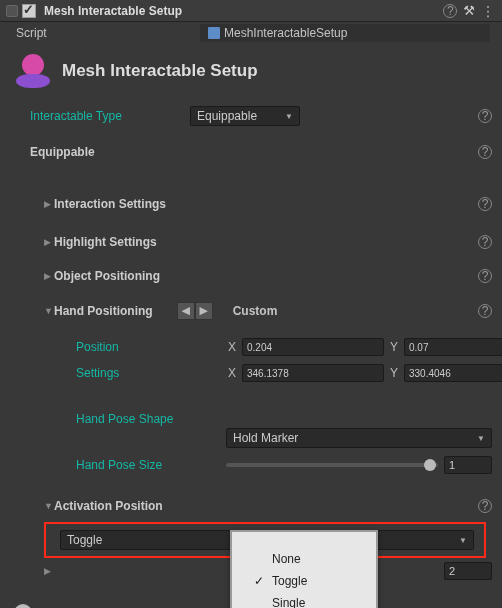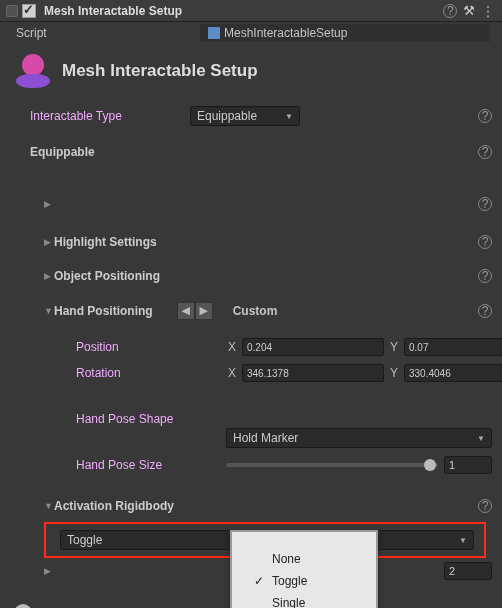--- a/index.html
+++ b/index.html
@@ -10,21 +10,21 @@
   .header-title { color: #ddd; font-weight: bold; margin-left: 4px; }
   .header-right { margin-left: auto; display: flex; align-items: center; gap: 6px; color: #bbb; }
   .script-row { display: flex; align-items: center; background: #383838; padding: 4px 12px 4px 16px; height: 22px; }
   .script-field { margin-left: auto; display: flex; align-items: center; gap: 4px; background: #303030; padding: 2px 8px; border-radius: 2px; width: 290px; }
   .component-header { display: flex; align-items: center; padding: 10px 10px 14px 14px; gap: 10px; }
   .component-icon { width: 38px; height: 34px; position: relative; }
   .component-icon .base { position: absolute; width: 34px; height: 14px; background: #8b4fcf; border-radius: 50% / 60%; bottom: 0; left: 2px; }
   .component-icon .ball { position: absolute; width: 22px; height: 22px; background: #d84aa8; border-radius: 50%; top: 0; left: 8px; }
   .component-title { color: #ddd; font-size: 17px; font-weight: bold; }
   .row { display: flex; align-items: center; padding: 4px 10px; min-height: 24px; }
-  .row-label { flex: 0 0 160px; color: #f0abfc; }
+  .row-label { flex: 0 0 160px; color: #14b8a6; }
   .indent0 { padding-left: 30px; }
   .indent1 { padding-left: 44px; }
   .indent2 { padding-left: 76px; }
   .help-icon { margin-left: auto; color: #999; font-size: 12px; border: 1px solid #888; border-radius: 50%; width: 14px; height: 14px; line-height: 12px; text-align: center; }
   select, .dropdown-field, .text-input { background: #2a2a2a; border: 1px solid #1a1a1a; color: #ccc; padding: 2px 6px; border-radius: 2px; font-size: 12px; height: 20px; }
   .dropdown-field { display: flex; align-items: center; position: relative; }
   .dropdown-caret { margin-left: auto; font-size: 8px; color: #aaa; }
   .section-title { font-weight: bold; color: #ccc; display: flex; align-items: center; gap: 4px; }
   .caret { font-size: 9px; color: #888; display: inline-block; width: 10px; }
   .caret.down { color: #888; }
@@ -96,20 +96,21 @@
 
 <div class="row indent0">
   <span class="section-title">Equippable</span>
   <span class="help-icon">?</span>
 </div>
 
 <div style="height:28px"></div>
 
 <div class="row indent1">
   <span class="caret">▶</span>
+  <span class="section-title">Interaction Settings</span>
   <span class="help-icon">?</span>
 </div>
 
 <div style="height:14px"></div>
 
 <div class="row indent1">
   <span class="caret">▶</span>
   <span class="section-title">Highlight Settings</span>
   <span class="help-icon">?</span>
 </div>
@@ -143,21 +144,21 @@
   <div class="xyz-row">
     <span class="xyz-label">X</span>
     <input class="xyz-input" value="0.204" style="">
     <span class="xyz-label">Y</span>
     <input class="xyz-input" value="0.07" style="">
 
   </div>
 </div>
 
 <div class="row indent2">
-  <span class="row-label" style="flex-basis:150px">Rotation</span>
+  <span class="row-label" style="flex-basis:150px">Settings</span>
   <div class="xyz-row">
     <span class="xyz-label">X</span>
     <input class="xyz-input" value="346.1378" style="">
     <span class="xyz-label">Y</span>
     <input class="xyz-input" value="330.4046" style="">
 
   </div>
 </div>
 
 <div class="row indent2">
@@ -175,21 +176,21 @@
       <div class="slider-thumb"></div>
     </div>
     <input class="slider-value" value="1" style="">
   </div>
 </div>
 
 <div style="height:16px"></div>
 
 <div class="row indent1">
   <span class="caret down">▼</span>
-  <span class="section-title">Activation Rigidbody</span>
+  <span class="section-title">Activation Position</span>
   <span class="help-icon">?</span>
 </div>
 
 <div style="height:4px"></div>
 
 <div class="highlight-box" style="margin: 0 16px 0 44px;">
   <div class="row" style="padding-left:14px;">
     <span class="dropdown-field" style="flex:1;">
       <span>Toggle</span>
       <span class="dropdown-caret">▼</span>

